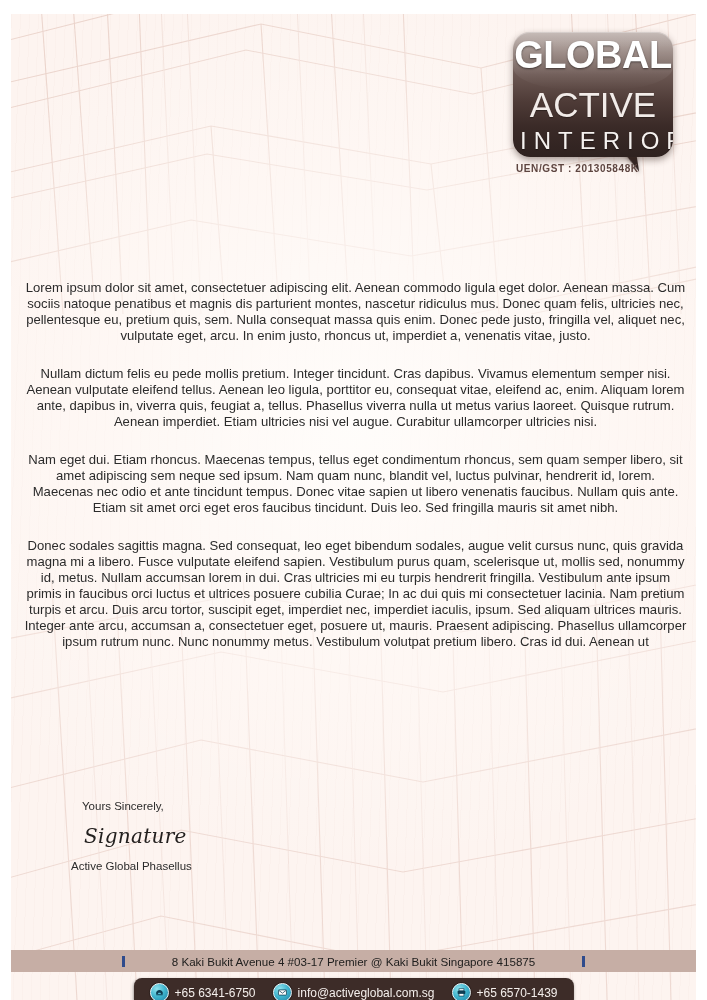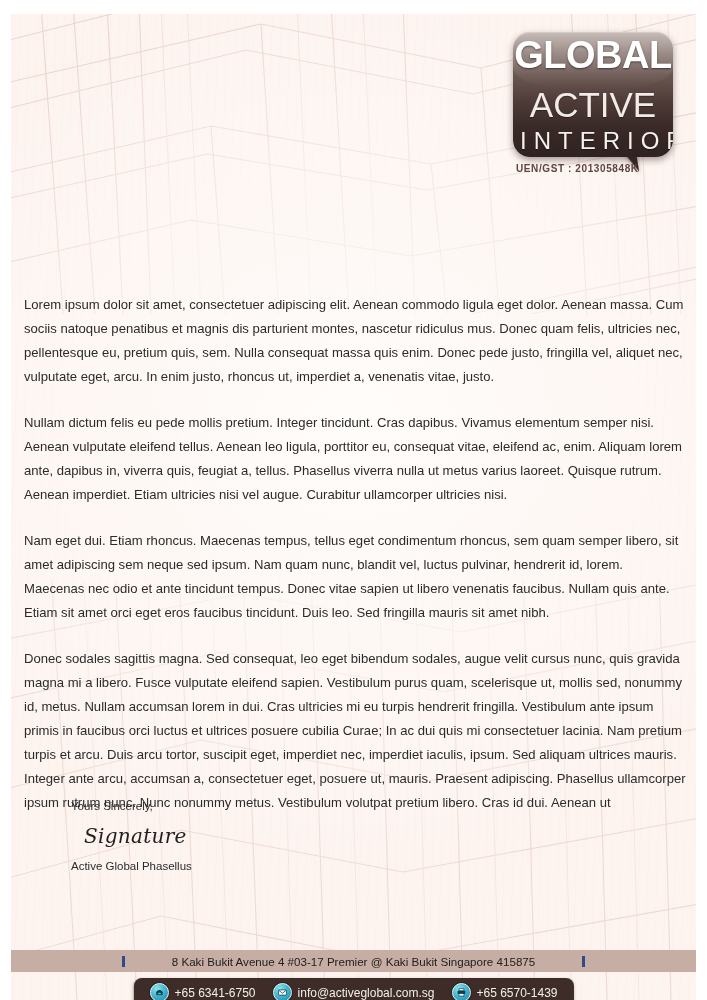--- a/index.html
+++ b/index.html
@@ -151,36 +151,37 @@
   }
 
   
   #letter-body {
     position: absolute;
     top: 262px;
     left: 13px;
     width: 663px;
   }
   #letter-body p {
-    margin: 17px 0 22px 0;
+    margin: 4px 0 22px 0;
     font-size: 13.1px;
-    line-height: 24px;
+    line-height: 16px;
     color: #2b2b2b;
-    text-align: left;
+    text-align: center;
   }
 
   
   #signature-block {
     position: absolute;
     top: 786px;
     left: 60px;
   }
   #sig-salutation {
     font-size: 11.5px;
     color: #2b2b2b;
+    margin-left: 11px;
   }
   #sig-script {
     margin-top: 12px;
     margin-left: 13px;
     font-family: "DejaVu Serif", serif;
     font-style: italic;
     font-size: 20px;
     color: #23201f;
     letter-spacing: .3px;
   }

